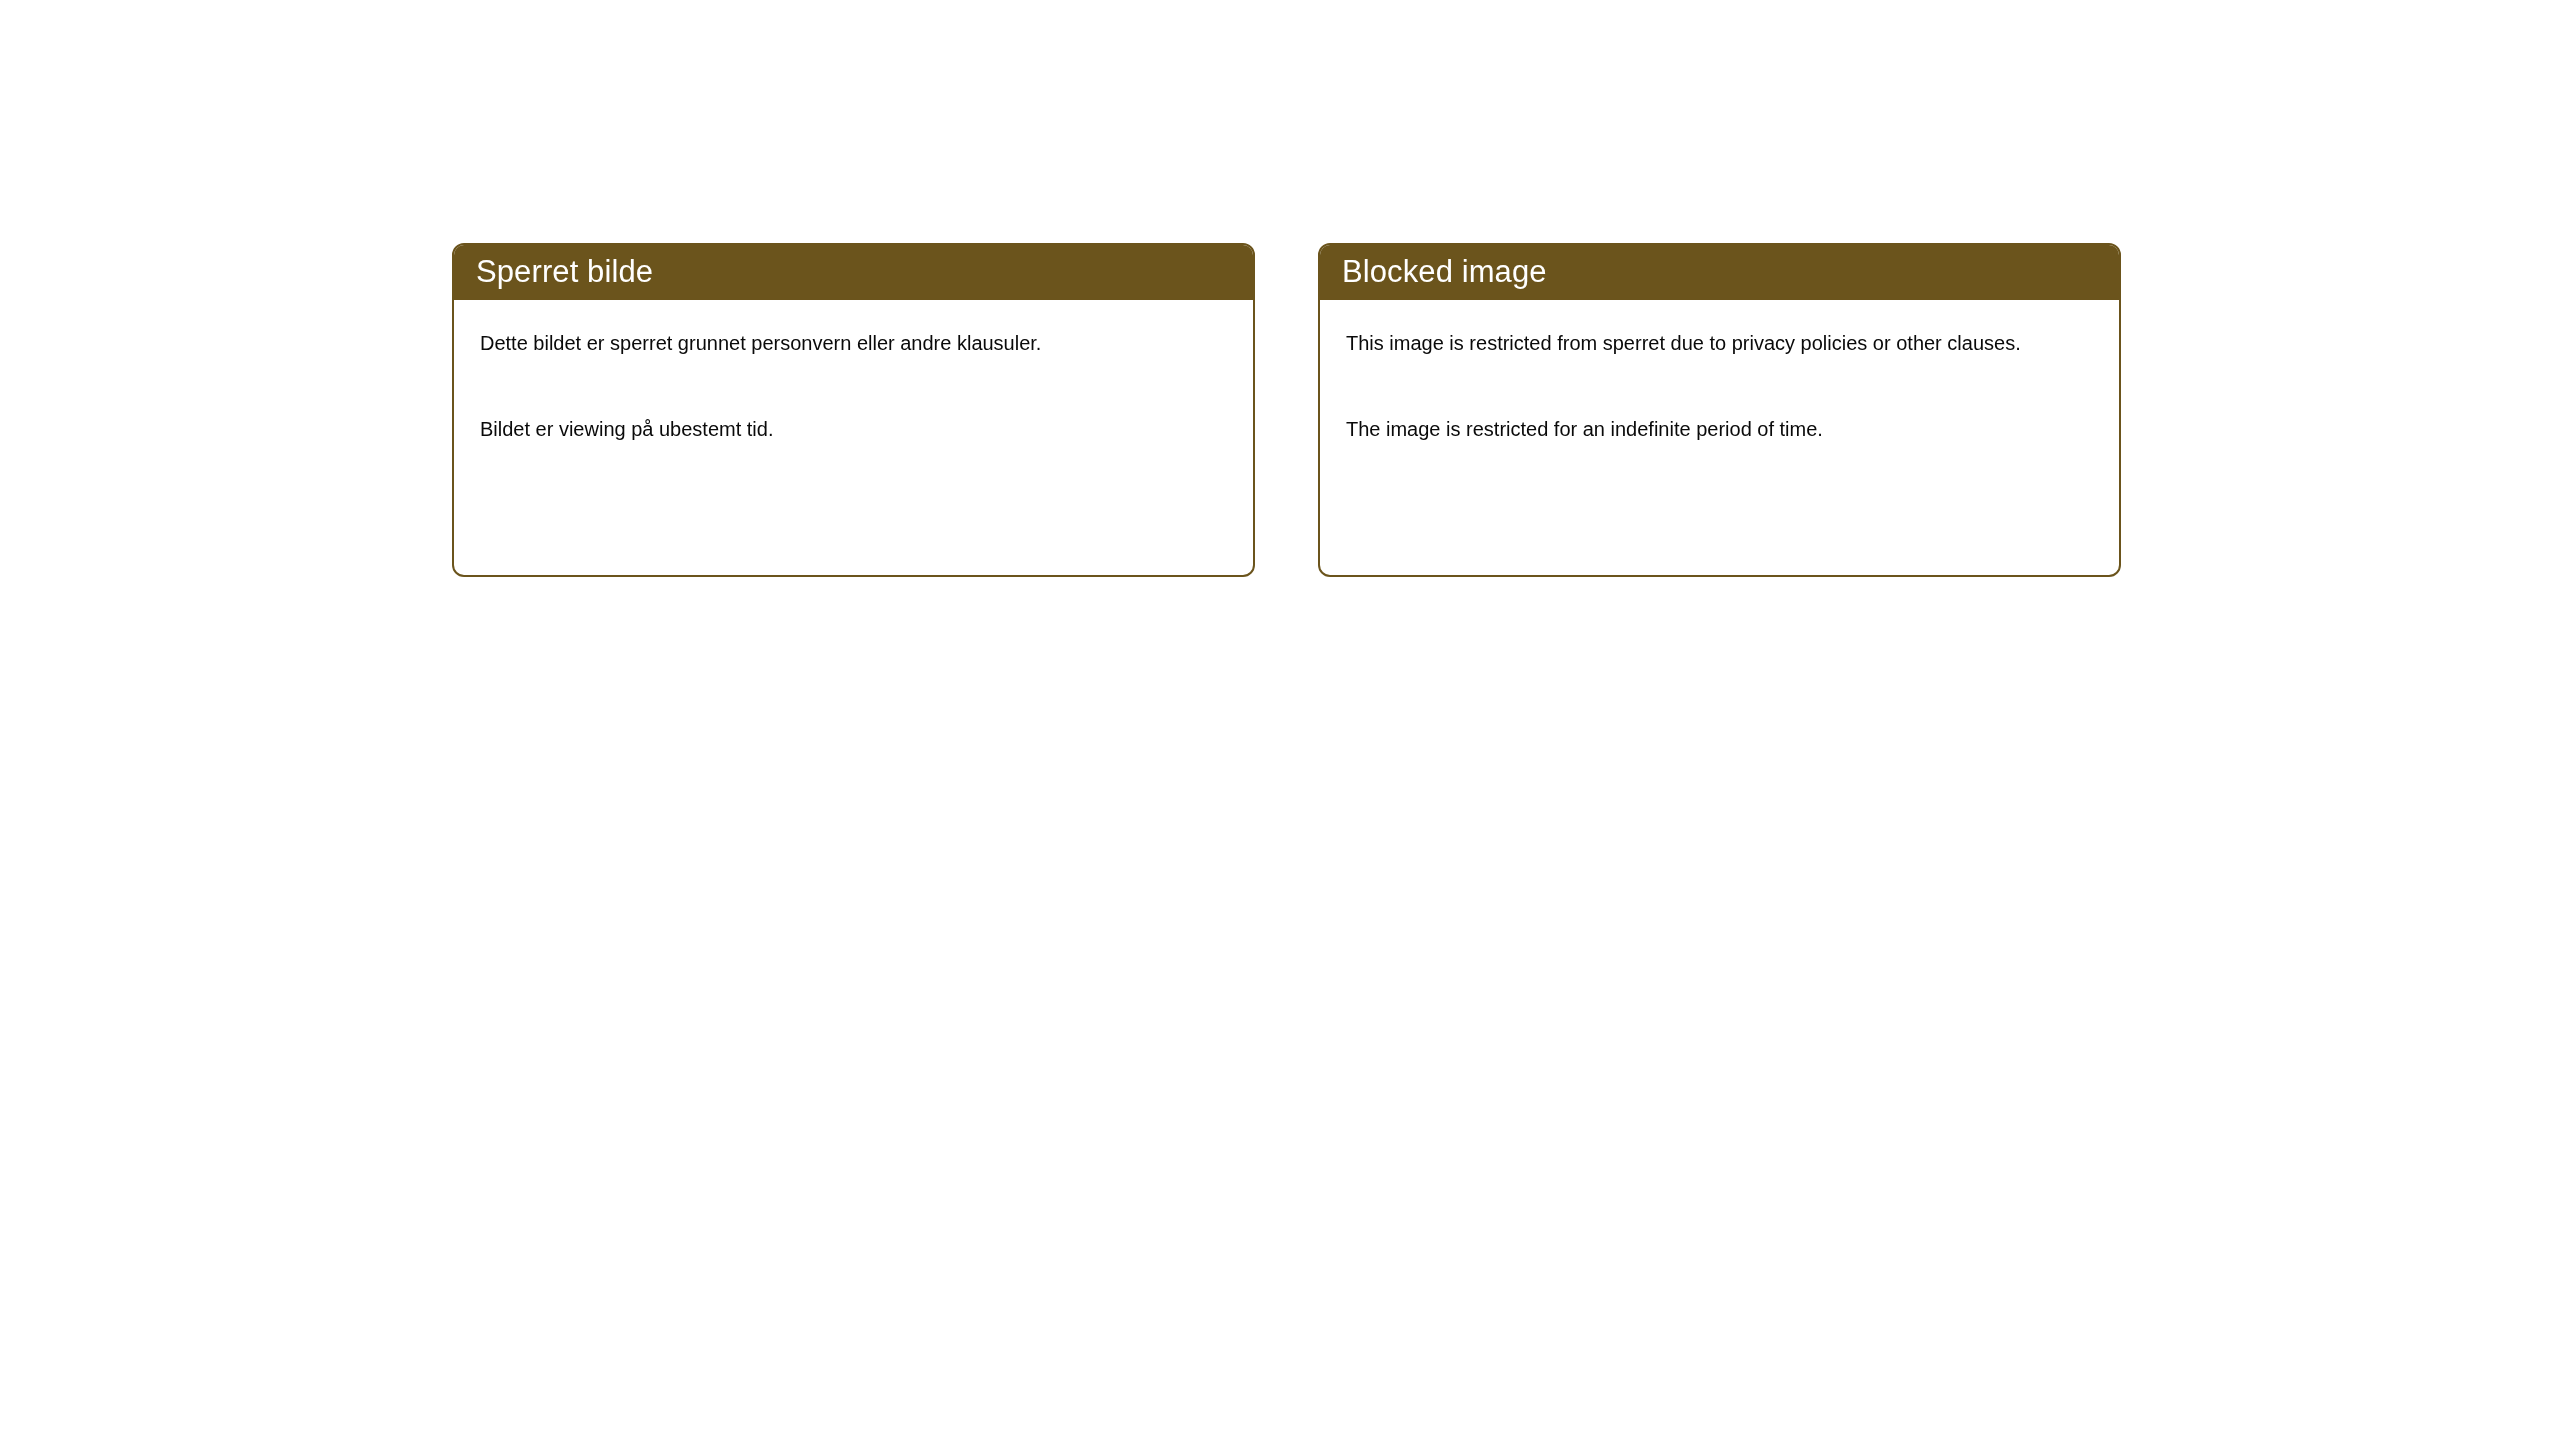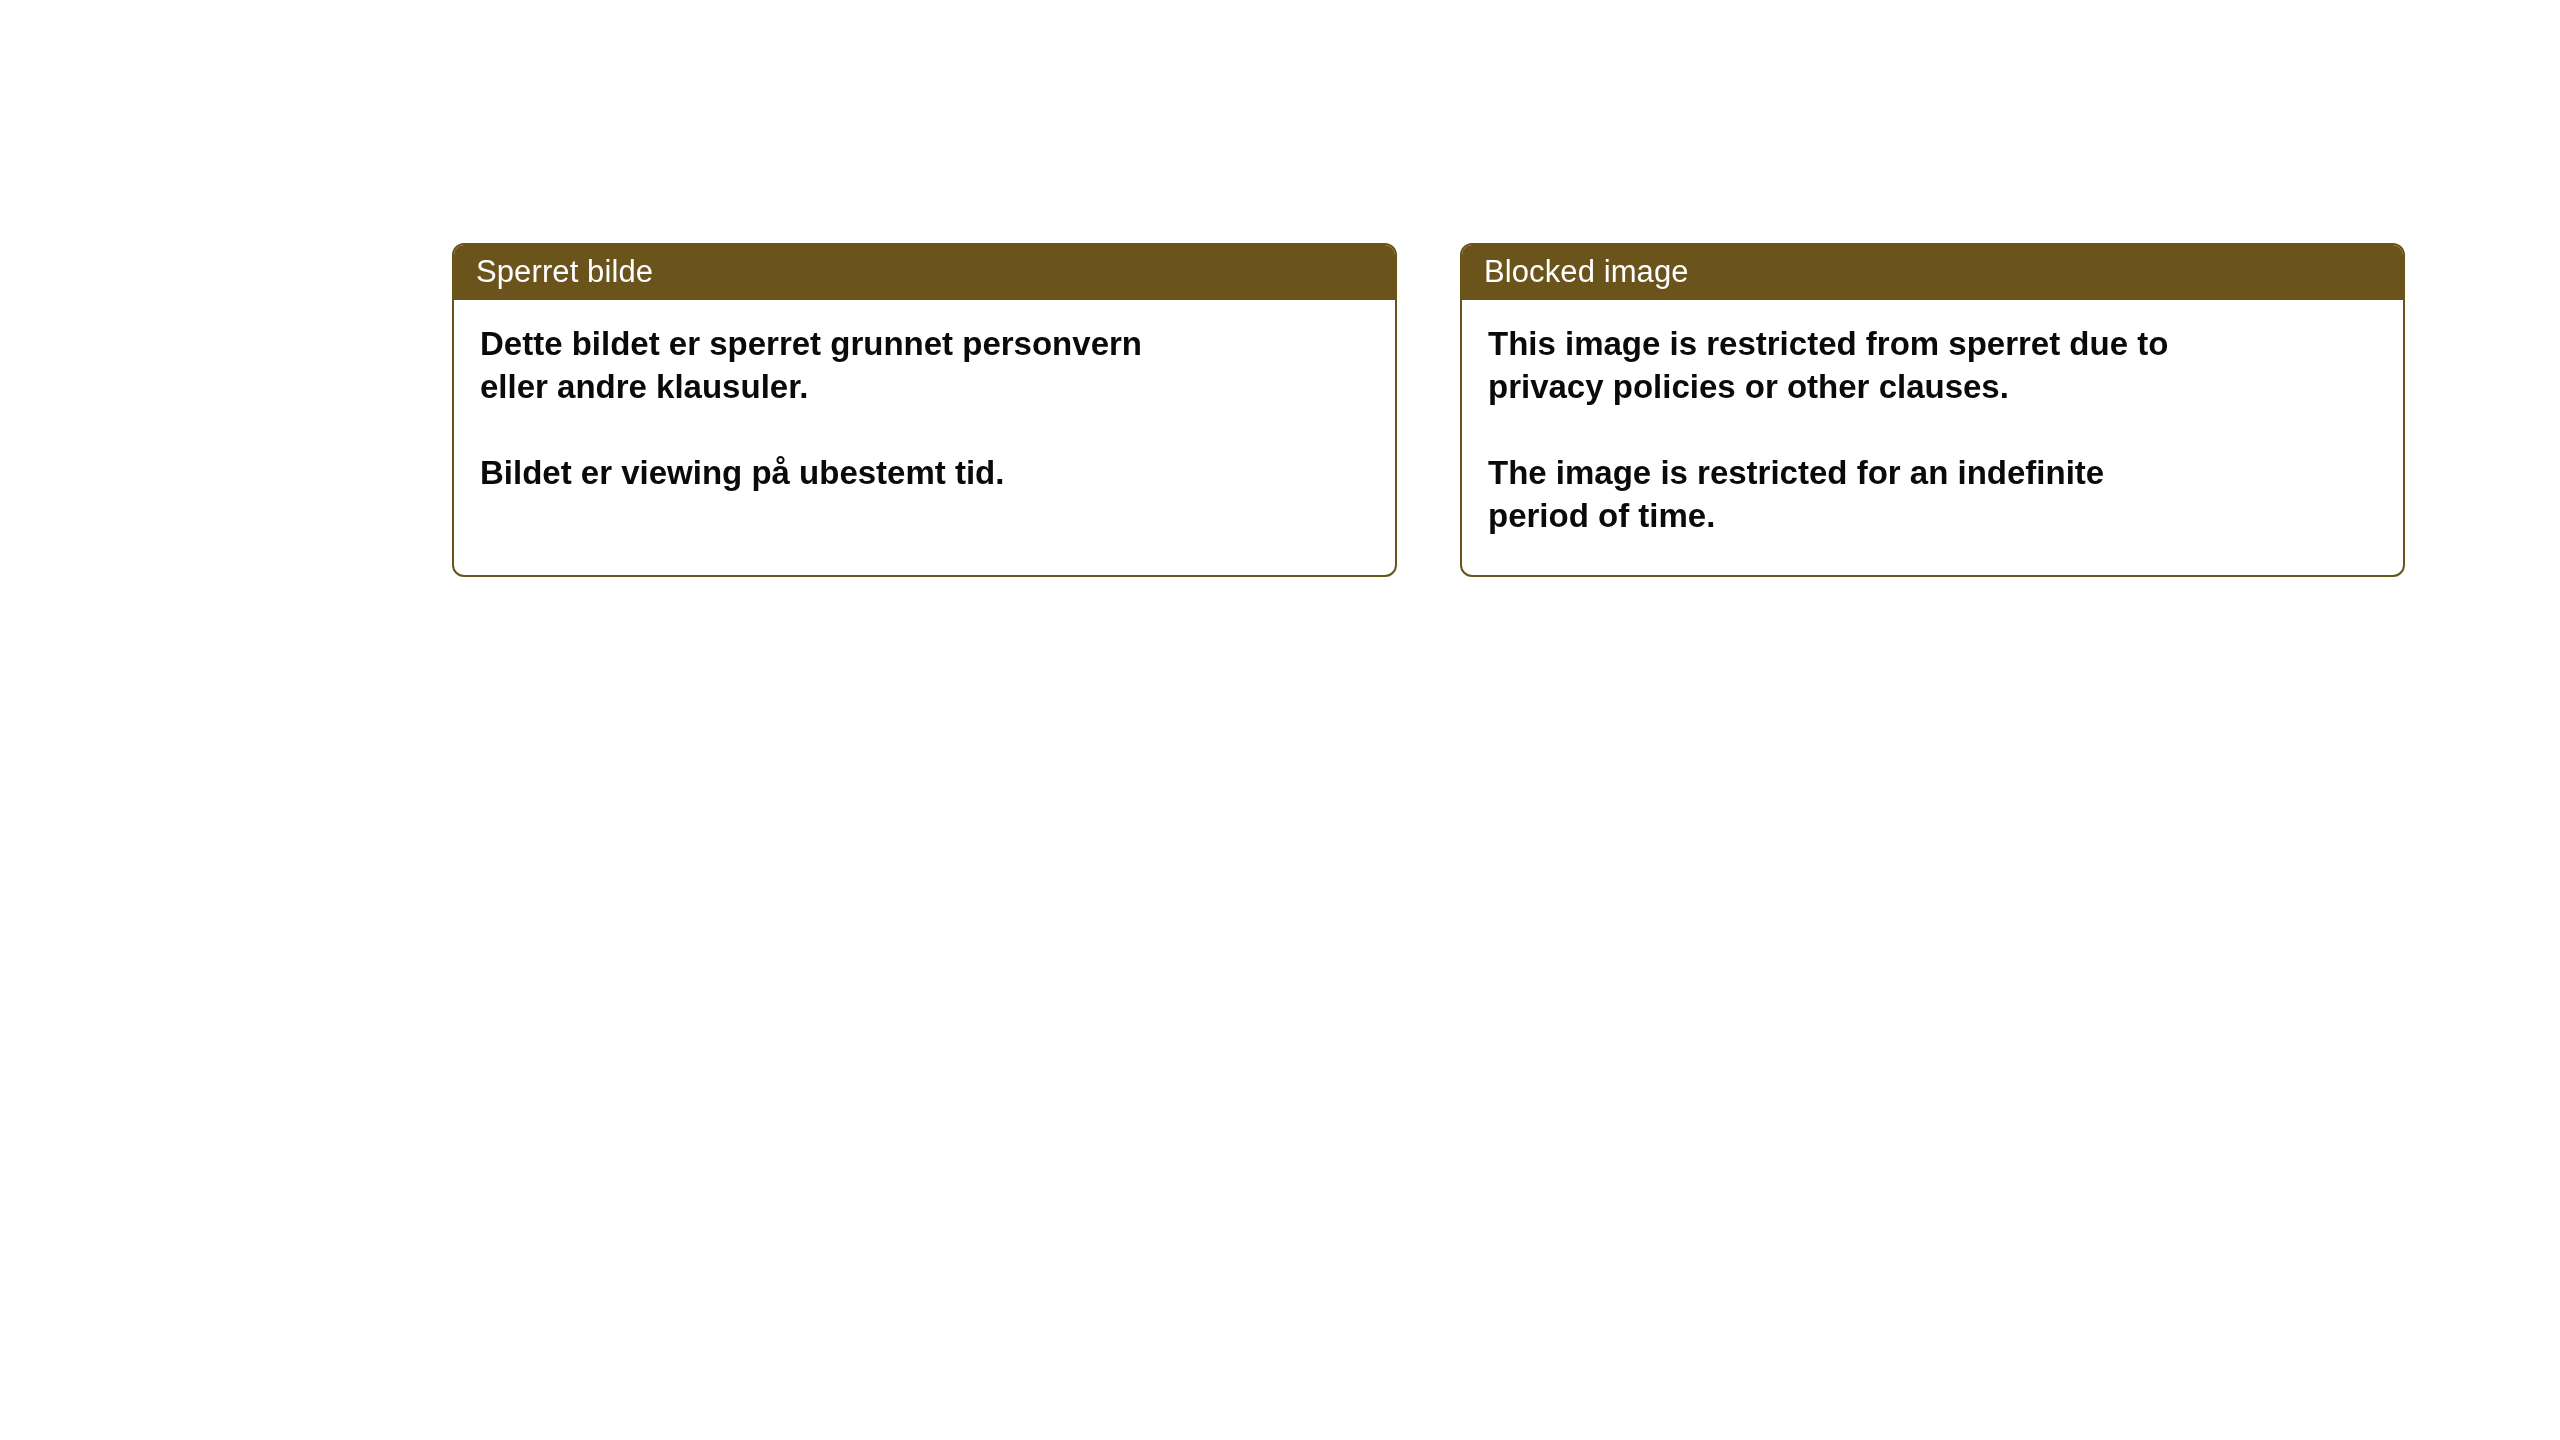--- a/index.html
+++ b/index.html
@@ -20,21 +20,21 @@
     position: absolute;
     left: 452px;
     top: 243px;
     display: flex;
     flex-direction: row;
     align-items: flex-start;
     gap: 63px;
   }
 
   .notice-card {
-    width: 945px;
+    width: 803px;
     height: 334px;
     box-sizing: border-box;
     background: #ffffff;
     border: 2px solid #6b541c;
     border-radius: 12px;
     overflow: hidden;
     display: flex;
     flex-direction: column;
   }
 
@@ -61,23 +61,23 @@
   }
 
   .notice-body {
     flex: 1;
     padding: 22px 26px 0 26px;
     box-sizing: border-box;
   }
 
   .notice-paragraph {
     color: #0a0a0a;
-    font-size: 33px;
+    font-size: 20px;
     line-height: 43px;
-    font-weight: 700;
+    font-weight: 400;
     margin: 0;
     max-width: 720px;
   }
 
   .notice-paragraph + .notice-paragraph {
     margin-top: 43px;
   }
 </style>
 </head>
 <body>

